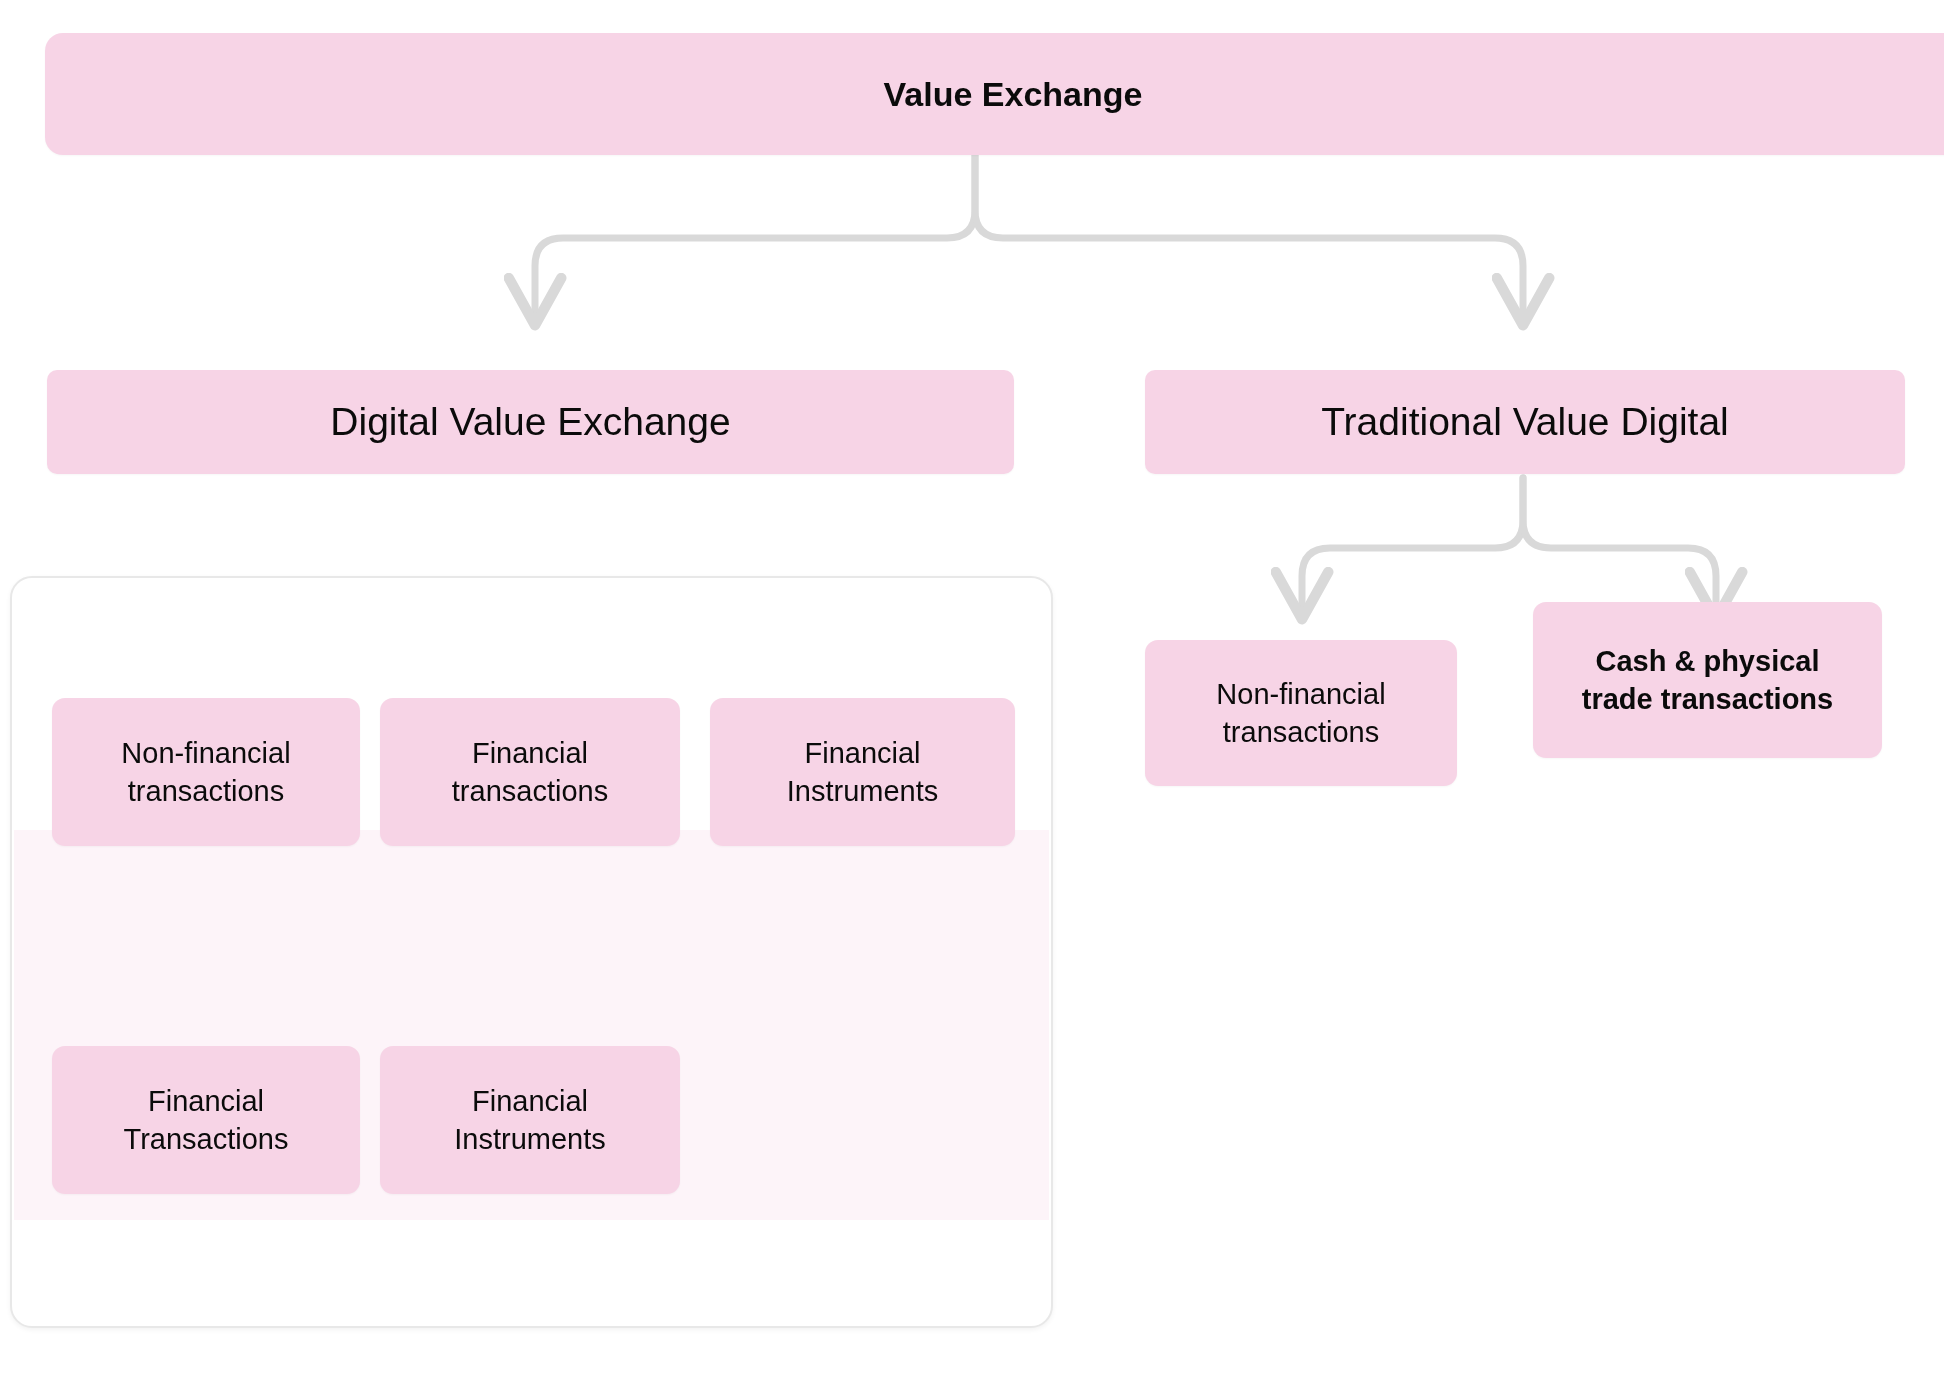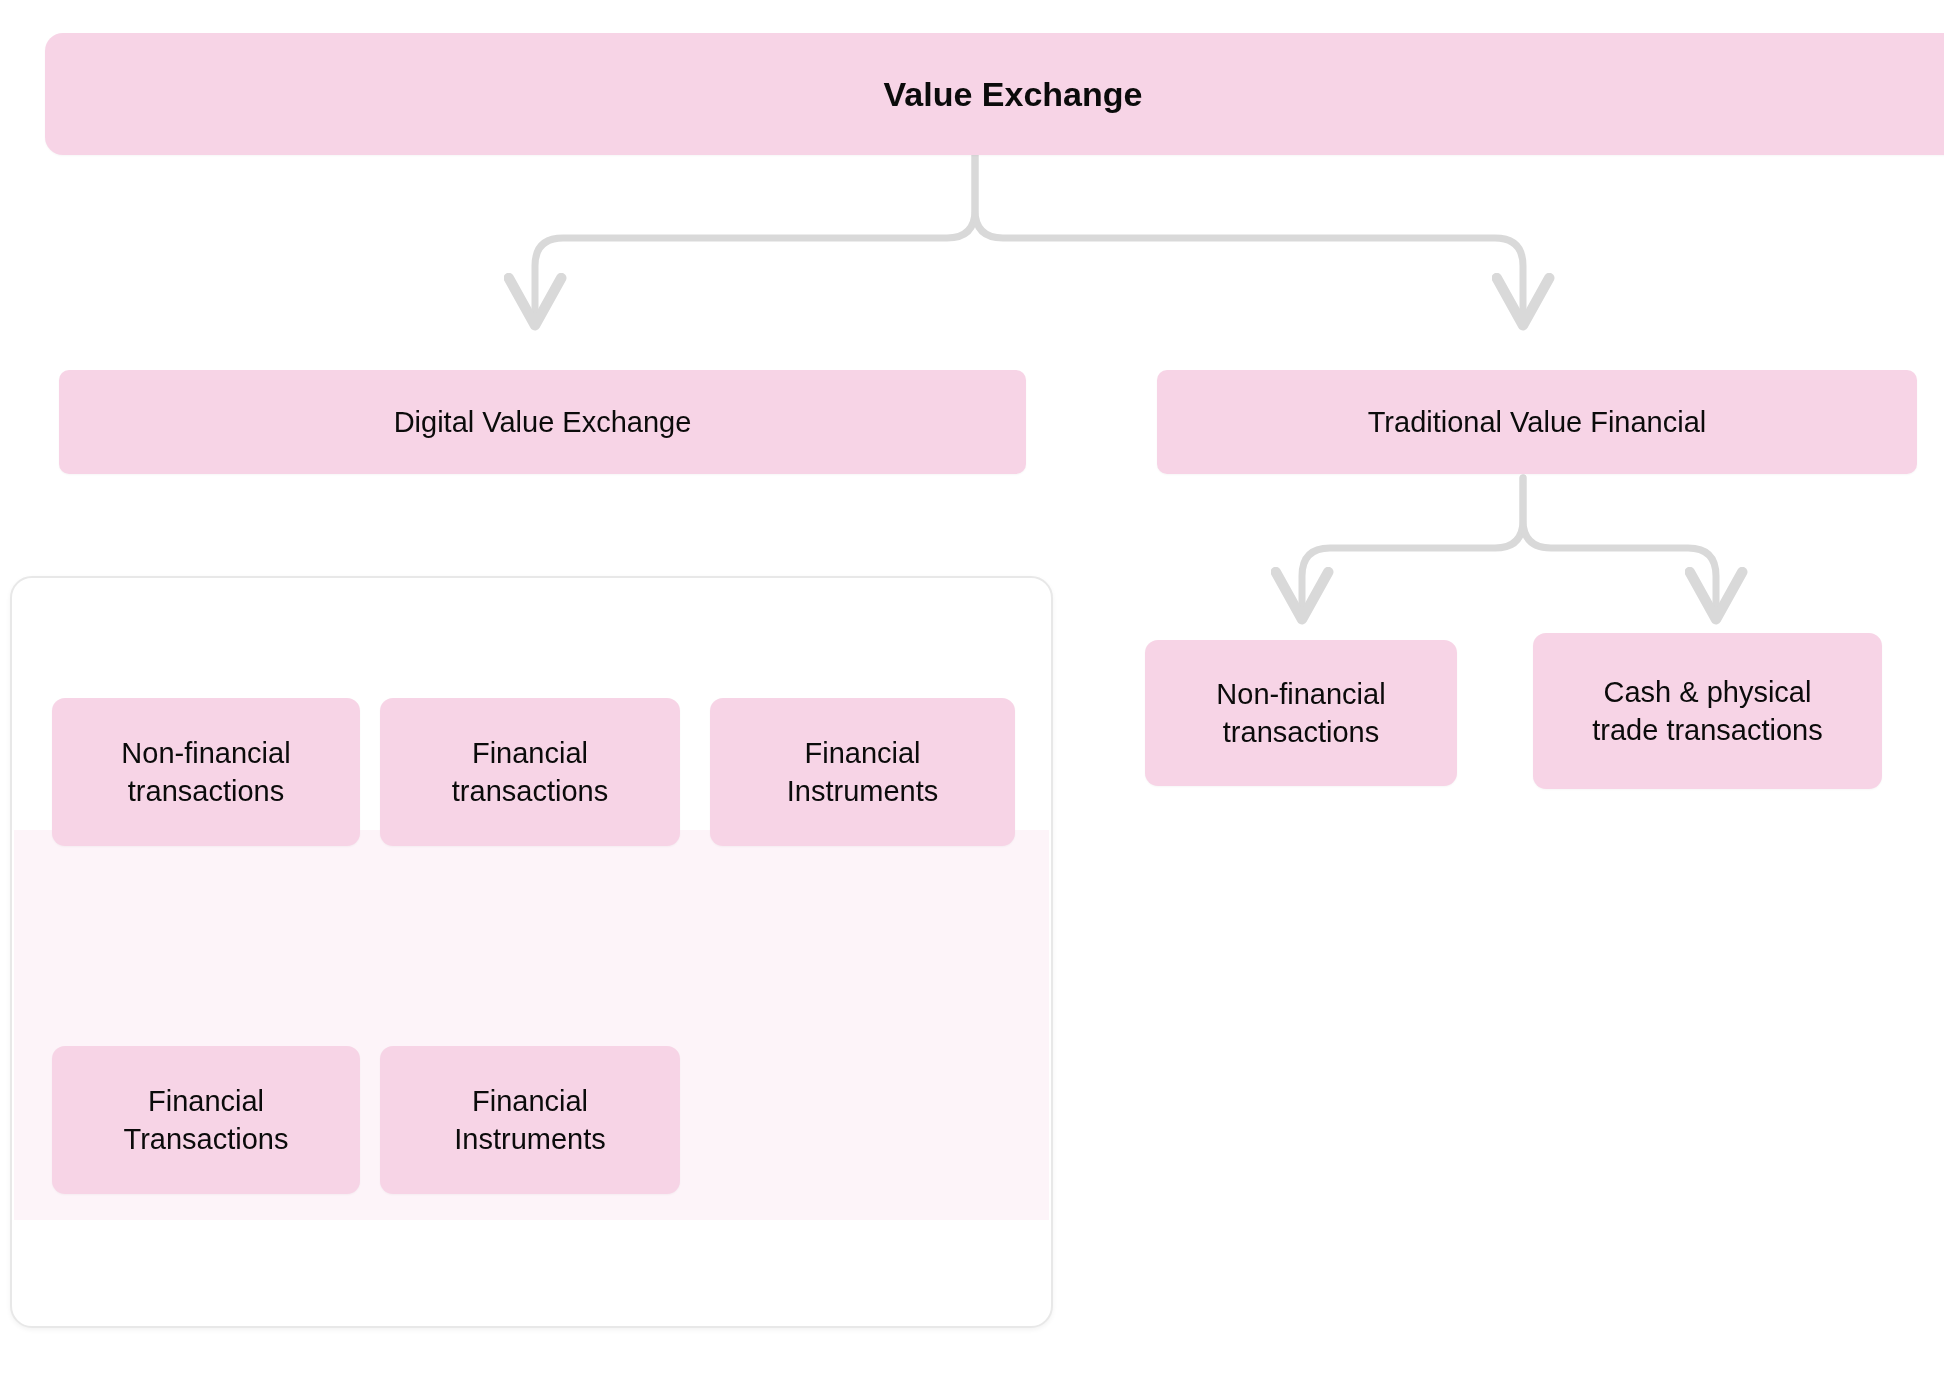--- a/index.html
+++ b/index.html
@@ -42,24 +42,23 @@
     line-height: 1.32;
     padding: 6px 10px;
     box-shadow: 0 1px 2px rgba(0,0,0,0.035);
   }
   .node-top {
     font-size: 34px;
     font-weight: 700;
     border-radius: 18px;
   }
   .node-level2 {
-    font-size: 29px;
+    font-size: 39px;
     font-weight: 400;
     border-radius: 10px;
-    margin-left: 12px;
   }
   .node-leaf {
     font-size: 29px;
     font-weight: 400;
     border-radius: 13px;
     white-space: pre-line;
   }
   .group-panel {
     position: absolute;
     box-sizing: border-box;
@@ -112,21 +111,21 @@
 
     <g>
       <path d="M 531 1045 L 531 870" fill="none" stroke="#d6d6d6" stroke-width="6" stroke-linecap="round" stroke-linejoin="round" marker-end="url(#arrowUp)"></path>
     </g>
   </svg>
 
   <div class="node node-top" style="left:45px; top:33px; width:1936px; height:122px;">Value Exchange</div>
 
   <div class="node node-level2" style="left:47px; top:370px; width:967px; height:104px;">Digital Value Exchange</div>
 
-  <div class="node node-level2" style="left:1145px; top:370px; width:760px; height:104px;">Traditional Value Financial</div>
+  <div class="node node-level2" style="left:1145px; top:370px; width:760px; height:104px;">Traditional Value Digital</div>
 
   <div class="group-panel" style="left:10px; top:576px; width:1043px; height:752px;"></div>
 
   <div class="group-tint" style="left:14px; top:830px; width:1035px; height:390px;"></div>
 
   <div class="node node-leaf" style="left:52px; top:698px; width:308px; height:148px;">Non-financial
 transactions</div>
 
   <div class="node node-leaf" style="left:380px; top:698px; width:300px; height:148px;">Financial
 transactions</div>
@@ -136,16 +135,16 @@
 
   <div class="node node-leaf" style="left:52px; top:1046px; width:308px; height:148px;">Financial
 Transactions</div>
 
   <div class="node node-leaf" style="left:380px; top:1046px; width:300px; height:148px;">Financial
 Instruments</div>
 
   <div class="node node-leaf" style="left:1145px; top:640px; width:312px; height:146px;">Non-financial
 transactions</div>
 
-  <div class="node node-leaf" style="left:1533px; top:633px; width:349px; height:156px;">Cash &amp; physical
+  <div class="node node-leaf" style="left:1533px; top:602px; width:349px; height:156px;font-weight:bold;">Cash &amp; physical
 trade transactions</div>
 
 </div>
 
 </body></html>

